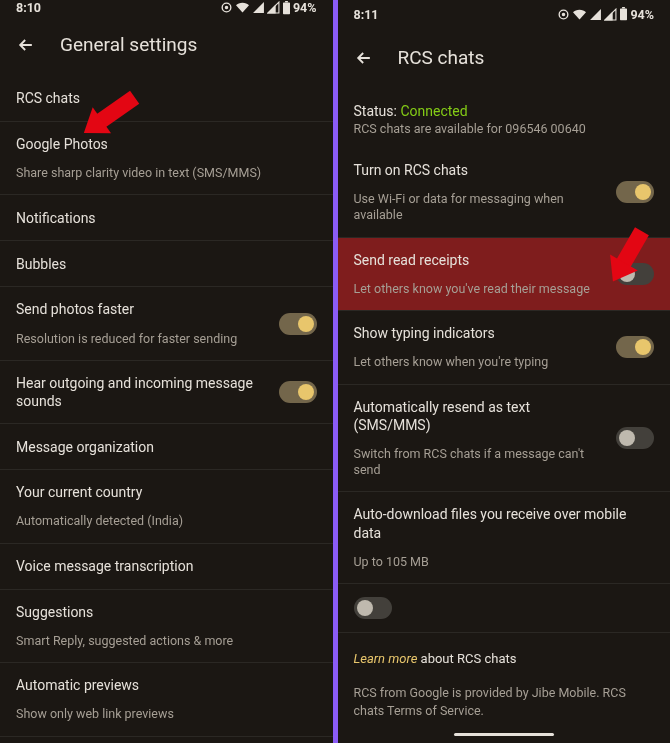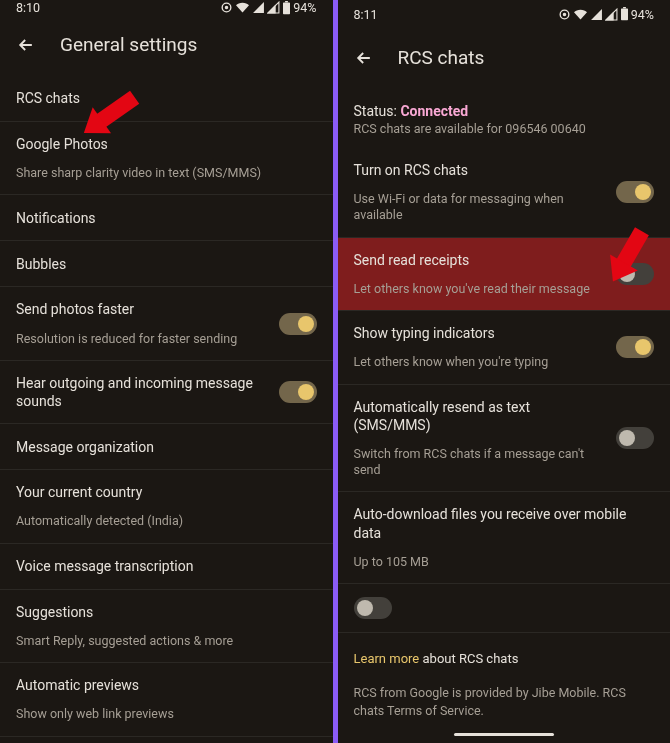--- a/index.html
+++ b/index.html
@@ -22,20 +22,21 @@
   }
   .phone + .phone { border-left: 5px solid #8b5cf6; }
   .statusbar {
     height: 28px;
     display: flex;
     align-items: center;
     justify-content: space-between;
     padding: 0 16px;
     font-size: 12.5px;
     color: #e6e1da;
+    font-weight: bold;
   }
   .statusbar .icons { display: flex; align-items: center; gap: 2px; text-align: center; }
   .statusbar .icons svg, .statusbar .icons span { vertical-align: middle; }
   .header {
     display: flex;
     align-items: center;
     gap: 24px;
     padding: 18px 16px 20px;
   }
   .header .back { width: 20px; height: 20px; }
@@ -58,25 +59,25 @@
   }
   .toggle .knob {
     width: 16px; height: 16px; border-radius: 50%; position: absolute; top: 3px;
   }
   .toggle.on { background: #73664b; }
   .toggle.on .knob { right: 3px; background: #e8c66c; }
   .toggle.off { background: #43403b; }
   .toggle.off .knob { left: 3px; background: #bfb9ae; }
   .status-block { padding: 14px 16px 12px; }
   .status-block .line1 { font-size: 14px; }
-  .status-block .connected { color: #f9a8d4; font-weight: bold; }
+  .status-block .connected { color: #84cc16; }
   .status-block .line2 { font-size: 12.5px; color: #a69f95; margin-top: 2px; }
   .highlight { background: #7f1d1d; }
   .learn { padding: 14px 16px 8px; font-size: 13px; }
-  .learn .link { color: #e8c66c; }
+  .learn .link { color: #e8c66c; font-style: italic; }
   .footer { padding: 10px 16px; font-size: 12.5px; color: #a69f95; line-height: 1.4; }
   .navbar {
     height: 14px; display: flex; justify-content: center; align-items: center; padding-bottom: 4px;
   }
   .navbar .pill { width: 100px; height: 3px; background: #e6e1da; border-radius: 2px; }
   .arrow {
     position: absolute;
     width: 0; height: 0;
   }
   .arrow1 {

